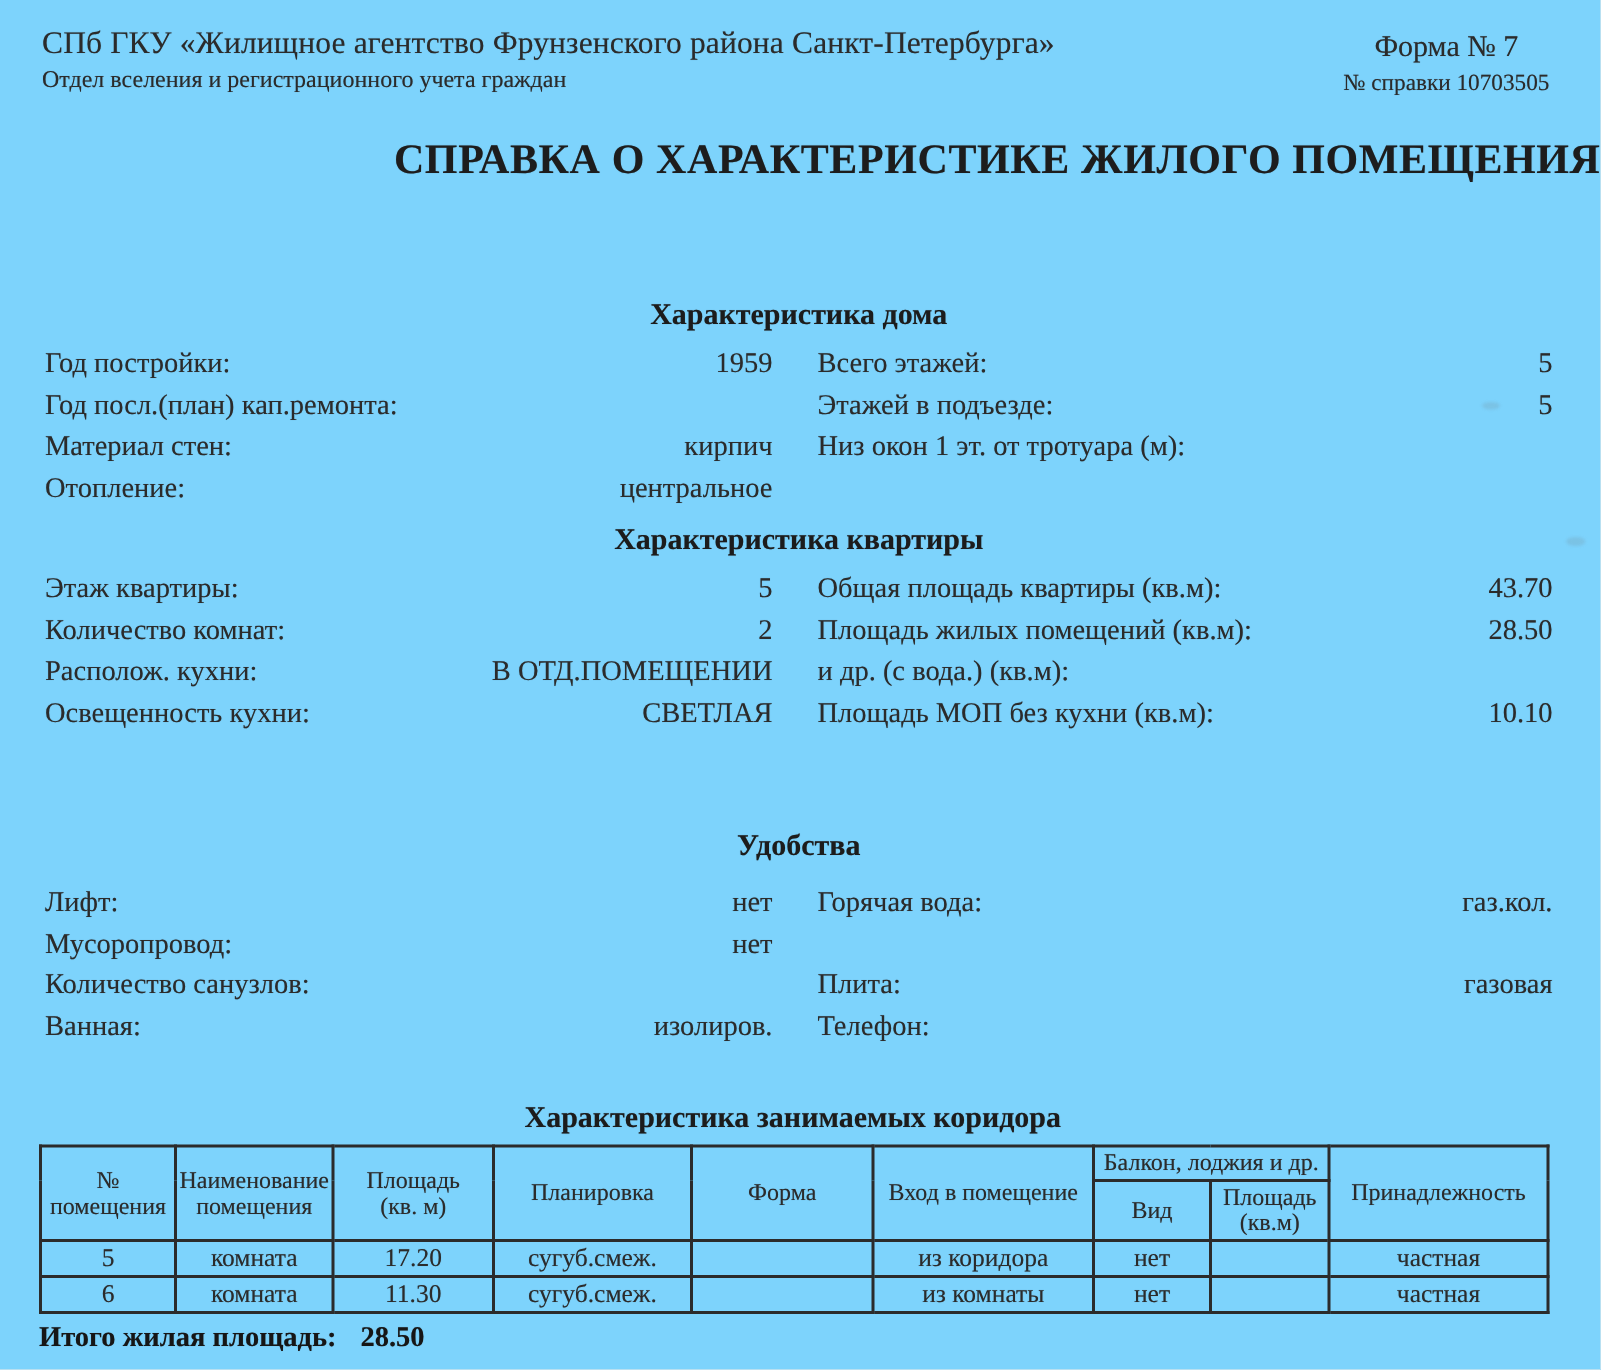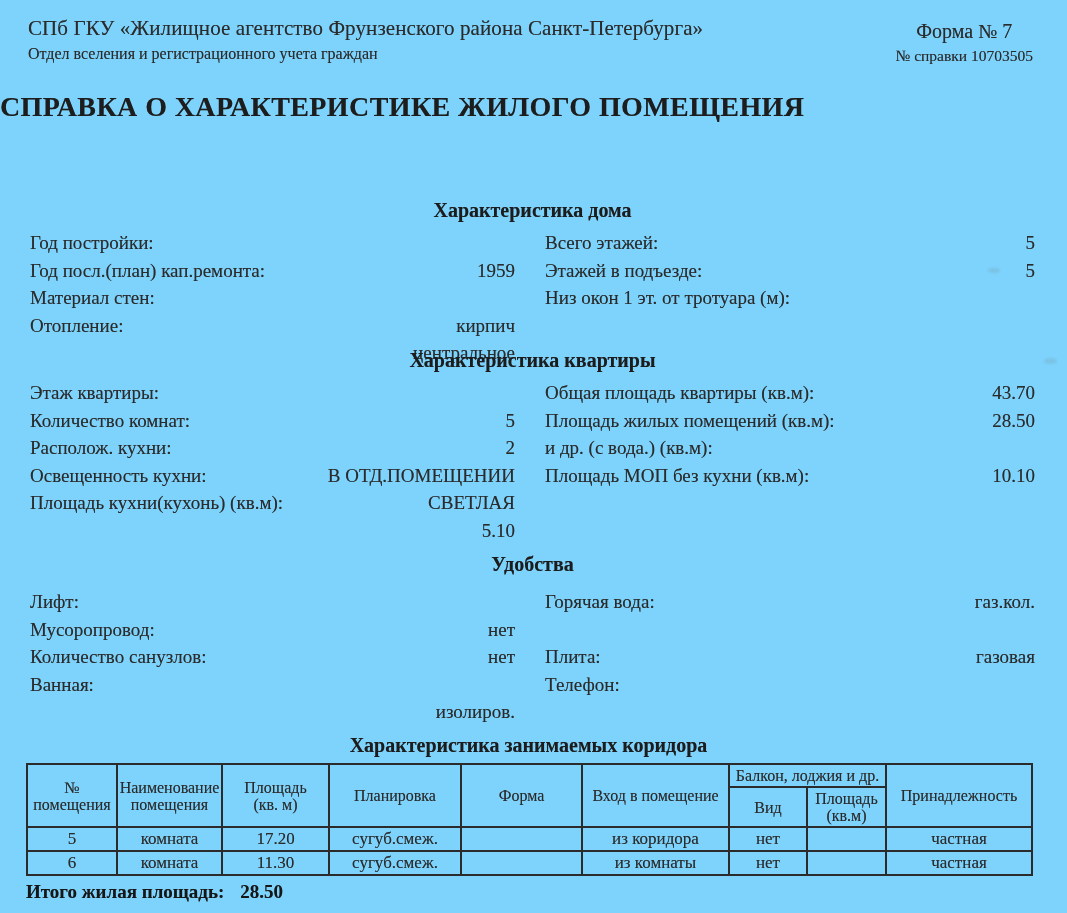--- a/index.html
+++ b/index.html
@@ -11,32 +11,32 @@
     text-shadow:0 0 0.5px rgba(40,40,40,0.45);
   }
   
   .hdr-org  { position:absolute; left:28px; top:16px; font-size:21px; letter-spacing:0.1px; }
   .hdr-dept { position:absolute; left:28px; top:45px; font-size:16px; }
   .hdr-right{ position:absolute; right:34px; top:20px; text-align:center; }
   .hdr-form { font-size:20px; }
   .hdr-ref  { font-size:15.5px; margin-top:4px; }
   
   .doc-title{
-    position:absolute; top:91px; left:0; width:100%; text-align:left;
-    font-size:28px; font-weight:bold; color:#1d1d1d; letter-spacing:0.4px;
+    position:absolute; top:91px; left:0; width:100%; text-align:right;
+    font-size:28px; font-weight:bold; color:#1d1d1d; letter-spacing:0.4px;padding-left:30px;
   }
   
   .section { position:absolute; left:30px; width:1005px; }
   #sec-house{ top:199px; } #sec-flat{ top:349px; } #sec-amen{ top:553px; }
   .sec-heading { text-align:center; font-size:20px; font-weight:bold; color:#1c1c1c; }
   .rows { margin-top:7px; }
   #sec-amen .rows { margin-top:12px; }
   .frow { display:flex; height:27.5px; line-height:27.5px; font-size:19px; }
   .pair { display:flex; justify-content:space-between; }
-  .pair.l { width:485px;flex-direction:column; }
+  .pair.l { width:485px; }
   .pair.r { width:490px; margin-left:30px; }
   .val { text-align:right; white-space:nowrap; }
   
   #sec-rooms { position:absolute; left:26px; top:734px; width:1005px; }
   .rooms-heading { text-align:center; font-size:20px; font-weight:bold; color:#1c1c1c; }
   table.rooms { border-collapse:collapse; width:1005px; margin-top:6px; table-layout:fixed; }
   table.rooms th, table.rooms td { border:2px solid #2b2b2b; font-weight:normal; }
   table.rooms th {
     font-size:16px; line-height:17px; text-align:center; vertical-align:middle;
     white-space:pre-line; padding:2px 1px;
@@ -151,24 +151,20 @@
         <div class="pair l">
             <span class="lbl">Освещенность кухни:</span>
             <span class="val">СВЕТЛАЯ</span>
           </div>
         <div class="pair r">
             <span class="lbl">Площадь МОП без кухни  (кв.м):</span>
             <span class="val">10.10</span>
           </div>
       </div>
       <div class="frow">
-        <div class="pair l">
-            <span class="lbl">Площадь кухни(кухонь) (кв.м):</span>
-            <span class="val">5.10</span>
-          </div>
         <div class="pair r">
             <span class="lbl"></span>
             <span class="val"></span>
           </div>
       </div>
     </div>
   </div>
 
   <div class="section" id="sec-amen">
     <div class="sec-heading">Удобства</div>

